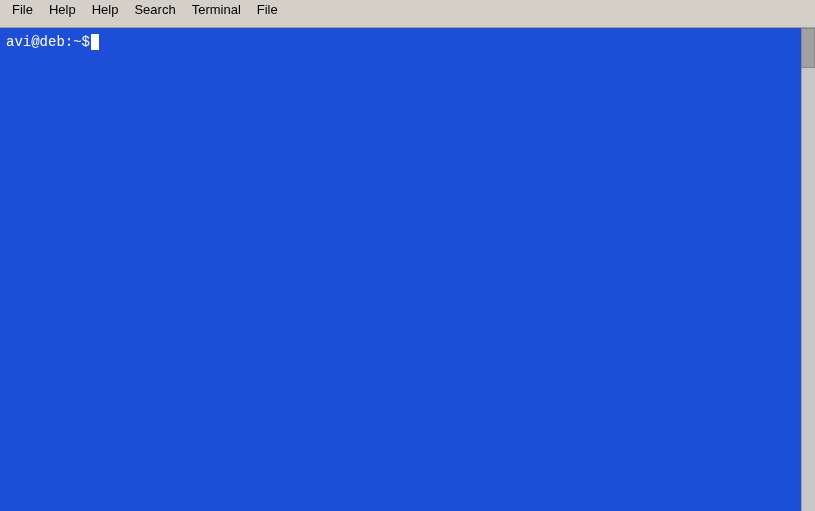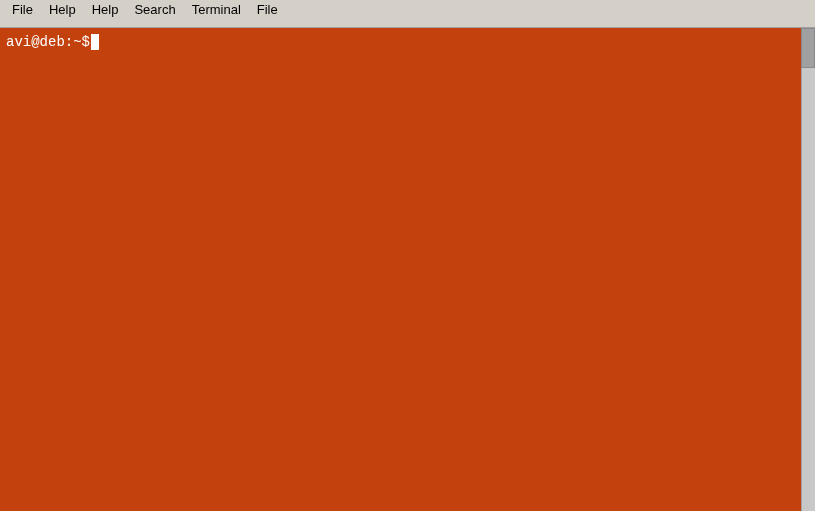--- a/index.html
+++ b/index.html
@@ -32,21 +32,21 @@
     .menu-item {
       padding: 2px 8px;
       cursor: pointer;
       color: #000;
       font-size: 13px;
       user-select: none;
     }
 
     #terminal-area {
       flex: 1;
-      background: #c2410c;
+      background: #1d4ed8;
       padding: 4px 6px;
       position: relative;
       overflow: hidden;
     }
 
     #prompt-line {
       display: flex;
       align-items: center;
       color: #fff;
       font-family: 'Courier New', Courier, monospace;

